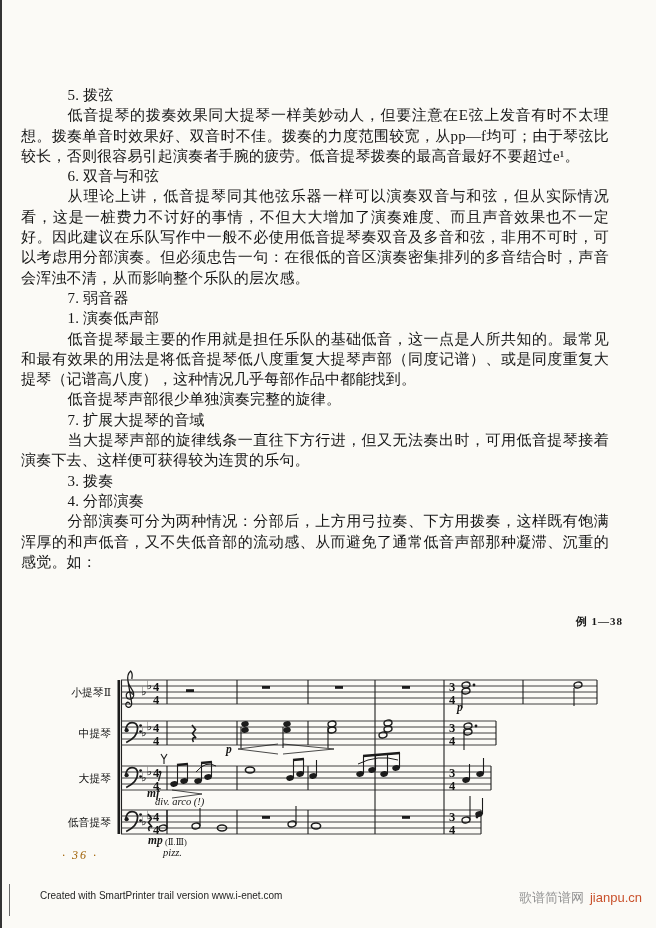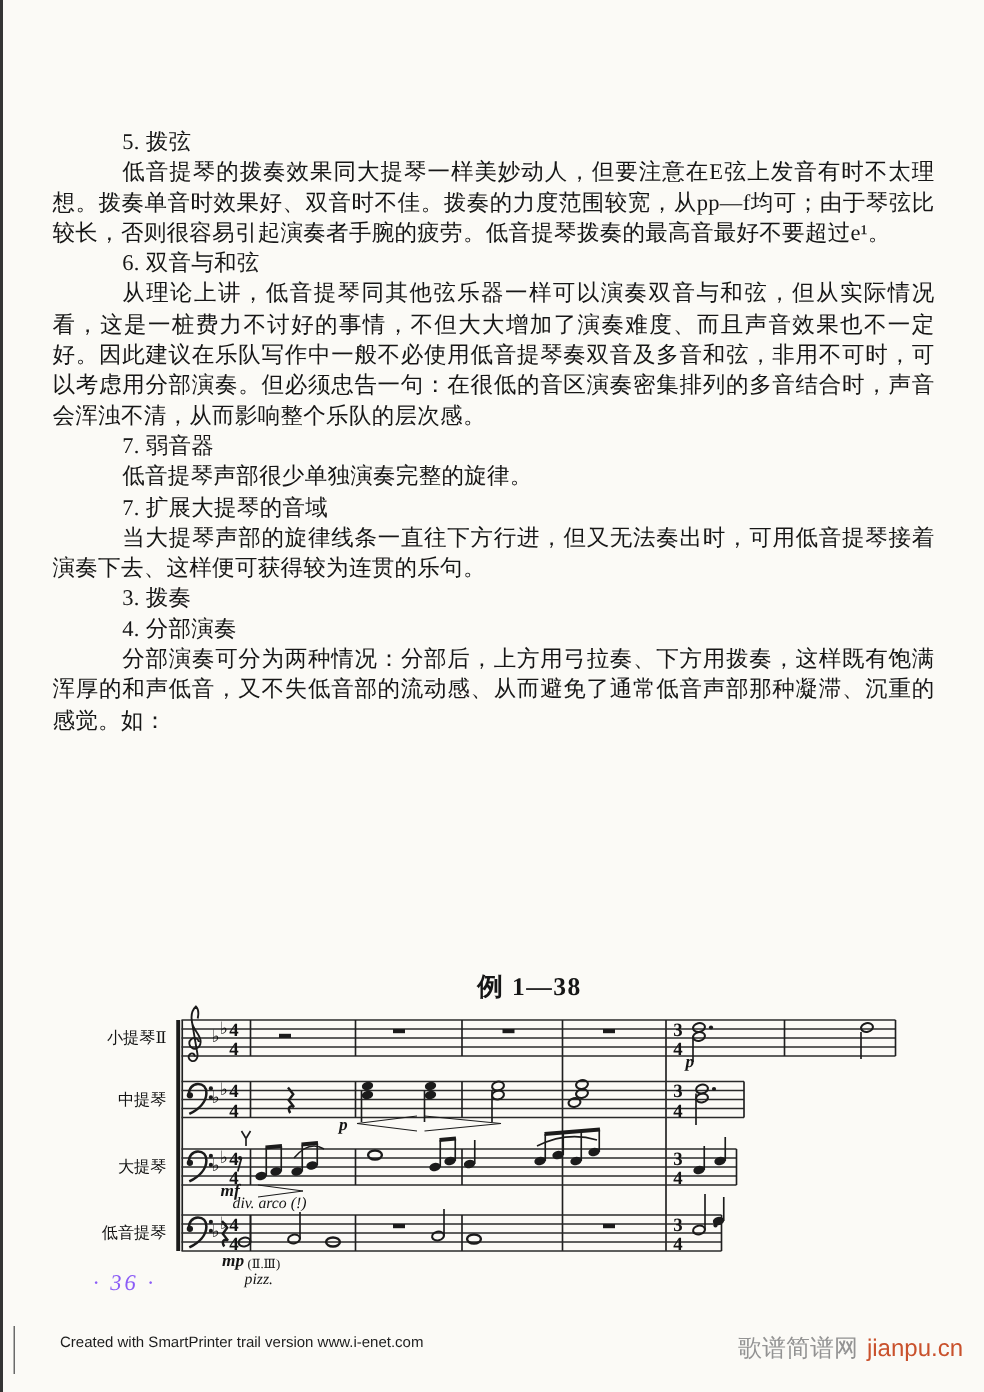--- a/index.html
+++ b/index.html
@@ -1,27 +1,27 @@
 <!DOCTYPE html>
 <html><head>
 <meta charset="utf-8">
 <style>
   html,body{margin:0;padding:0;}
   body{width:656px;height:928px;background:#e8e8e6;font-family:"Liberation Serif","DejaVu Serif",serif;}
   .page{position:relative;width:656px;height:928px;background:#fbfaf6;overflow:hidden;color:#161616;}
   .edge-left{position:absolute;left:0;top:0;width:2px;height:100%;background:#343434;}
   .edge-tick{position:absolute;left:9px;top:884px;width:1px;height:32px;background:#6a6a6a;}
-  #text-col{position:absolute;left:35px;top:85px;width:588px;height:560px;overflow:hidden;}
+  #text-col{position:absolute;left:21px;top:85px;width:588px;height:560px;overflow:hidden;}
   #text-col p{margin:0;font-size:15px;line-height:20.3px;text-align:justify;text-indent:3.1em;letter-spacing:.2px;}
-  .example-row{position:absolute;left:35px;top:646px;width:588px;display:flex;justify-content:center;font-weight:bold;font-size:17px;}
+  .example-row{position:absolute;left:35px;top:614px;width:588px;display:flex;justify-content:flex-end;font-weight:bold;font-size:11px;}
   .ex-label{padding-left:48px;letter-spacing:1px;}
   .ex-credit{letter-spacing:.5px;}
-  .page-number{position:absolute;left:62px;top:848px;font-size:15px;font-style:italic;letter-spacing:2px;color:#8b5cf6;}
+  .page-number{position:absolute;left:62px;top:848px;font-size:12px;font-style:italic;letter-spacing:2px;color:#a16207;}
   .footer-left{position:absolute;left:40px;top:890px;font-family:"Liberation Sans","DejaVu Sans",sans-serif;font-size:10px;color:#1d1d1d;}
-  .footer-right{position:absolute;right:14px;top:889px;font-family:"Liberation Sans","DejaVu Sans",sans-serif;font-size:16px;margin-left:22px;}
+  .footer-right{position:absolute;right:14px;top:889px;font-family:"Liberation Sans","DejaVu Sans",sans-serif;font-size:13px;margin-left:22px;}
   .site-name{color:#939393;margin-right:6px;}
   .site-url{color:#c9512c;}
   #score-svg{position:absolute;left:0;top:664px;}
   #score-svg .sline{stroke:#2a2a2a;stroke-width:0.9;}
   #score-svg .bar{stroke:#1f1f1f;stroke-width:1.1;}
   #score-svg .ink{stroke:#1b1b1b;fill:none;}
   #score-svg text{fill:#141414;}
   .lbl{font-family:"Liberation Serif","DejaVu Serif",serif;font-size:10.8px;}
   .tsig{font-family:"Liberation Serif","DejaVu Serif",serif;font-size:12.5px;font-weight:bold;}
   .flat{font-family:"DejaVu Sans",sans-serif;font-size:11.5px;}
@@ -35,20 +35,22 @@
 <div class="page">
   <div class="edge-left"></div>
   <div class="edge-tick"></div>
 
   <div id="text-col">
       <p class="heading">5. 拨弦</p>
       <p class="body">低音提琴的拨奏效果同大提琴一样美妙动人，但要注意在E弦上发音有时不太理想。拨奏单音时效果好、双音时不佳。拨奏的力度范围较宽，从pp—f均可；由于琴弦比较长，否则很容易引起演奏者手腕的疲劳。低音提琴拨奏的最高音最好不要超过e¹。</p>
       <p class="heading">6. 双音与和弦</p>
       <p class="body">从理论上讲，低音提琴同其他弦乐器一样可以演奏双音与和弦，但从实际情况看，这是一桩费力不讨好的事情，不但大大增加了演奏难度、而且声音效果也不一定好。因此建议在乐队写作中一般不必使用低音提琴奏双音及多音和弦，非用不可时，可以考虑用分部演奏。但必须忠告一句：在很低的音区演奏密集排列的多音结合时，声音会浑浊不清，从而影响整个乐队的层次感。</p>
       <p class="heading">7. 弱音器</p>
+      <p class="heading">1. 演奏低声部</p>
+      <p class="body">低音提琴最主要的作用就是担任乐队的基础低音，这一点是人所共知的。最常见和最有效果的用法是将低音提琴低八度重复大提琴声部（同度记谱）、或是同度重复大提琴（记谱高八度），这种情况几乎每部作品中都能找到。</p>
       <p class="body">低音提琴声部很少单独演奏完整的旋律。</p>
       <p class="heading">7. 扩展大提琴的音域</p>
       <p class="body">当大提琴声部的旋律线条一直往下方行进，但又无法奏出时，可用低音提琴接着演奏下去、这样便可获得较为连贯的乐句。</p>
       <p class="heading">3. 拨奏</p>
       <p class="heading">4. 分部演奏</p>
       <p class="body">分部演奏可分为两种情况：分部后，上方用弓拉奏、下方用拨奏，这样既有饱满浑厚的和声低音，又不失低音部的流动感、从而避免了通常低音声部那种凝滞、沉重的感觉。如：</p>
     </div>
 
   <div class="example-row">
     <span class="ex-label">例 1—38</span>

